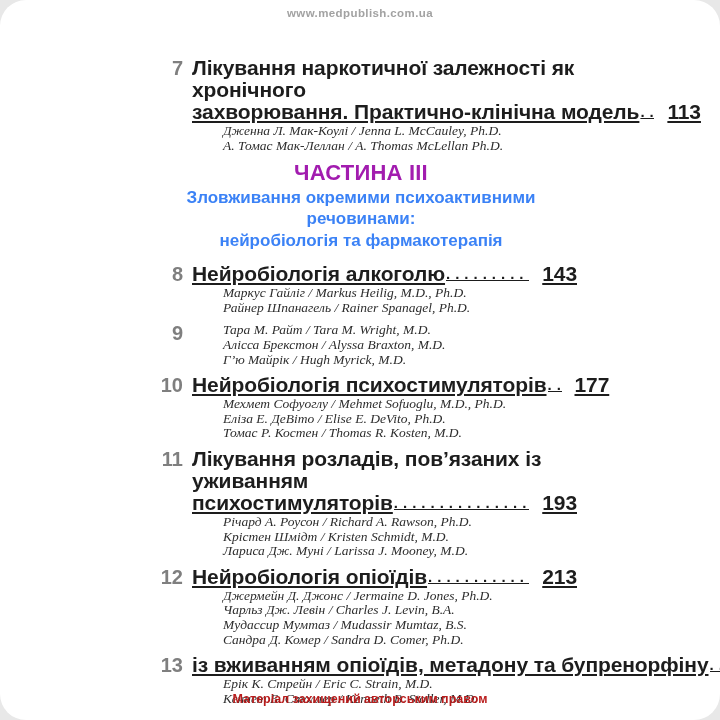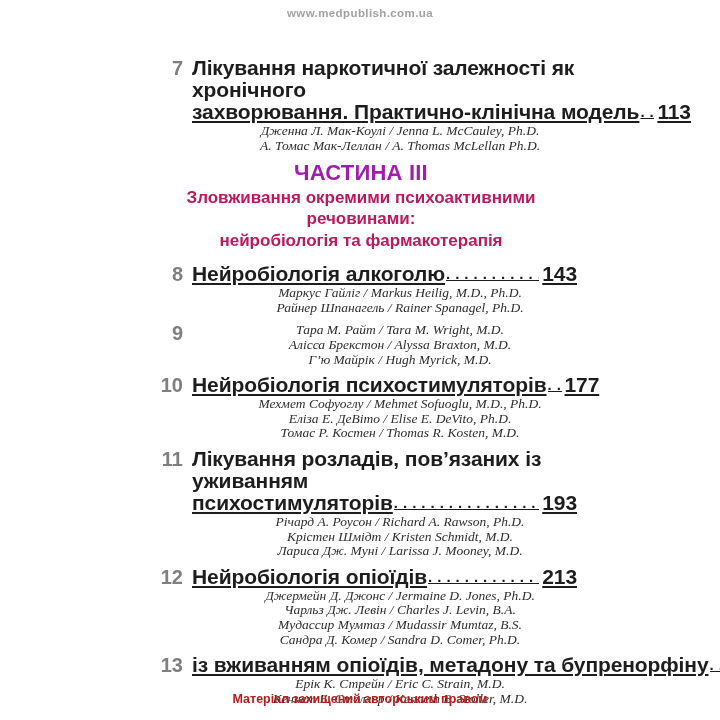--- a/index.html
+++ b/index.html
@@ -4,20 +4,21 @@
 <style>
   html, body { margin: 0; padding: 0; background: #e8e8e8; }
   .page {
     position: relative;
     width: 720px;
     height: 720px;
     background: #ffffff;
     font-family: "Liberation Sans", sans-serif;
     color: #1d1d1d;
     overflow: hidden;
+    border-radius: 26px;
   }
   .header {
     position: absolute;
     top: 7px; left: 0; right: 0;
     text-align: center;
     font-size: 11.5px;
     font-weight: 700;
     letter-spacing: 0.4px;
     color: #a2a2a2;
   }
@@ -70,24 +71,23 @@
     margin: 0 3px 0 1px;
     font-size: 15px;
     font-weight: 600;
     letter-spacing: 5px;
     line-height: 22px;
     color: #1d1d1d;
   }
   .leader::after {
     content: "..............................................................";
   }
-  .page-num { margin-left: 0; }
+  .page-num { margin-left: 10px; }
   .authors {
     margin: 1px 0 0 31px;
-    text-align: center;
   }
   .author {
     font-family: "Liberation Serif", "DejaVu Serif", serif;
     font-style: italic;
     font-size: 13.5px;
     line-height: 14.6px;
     color: #2d2d2d;
   }
   .part {
     text-align: center;
@@ -96,21 +96,21 @@
   .part-label {
     font-size: 22px;
     font-weight: 700;
     color: #a21caf;
     line-height: 26px;
     letter-spacing: 0.2px;
   }
   .part-sub {
     font-size: 17px;
     font-weight: 700;
-    color: #be185d;
+    color: #3b82f6;
     line-height: 21px;
     margin-top: 1px;
   }
 </style>
 </head>
 <body>
 
 <div class="page">
 
   <div class="header">www.medpublish.com.ua</div>

